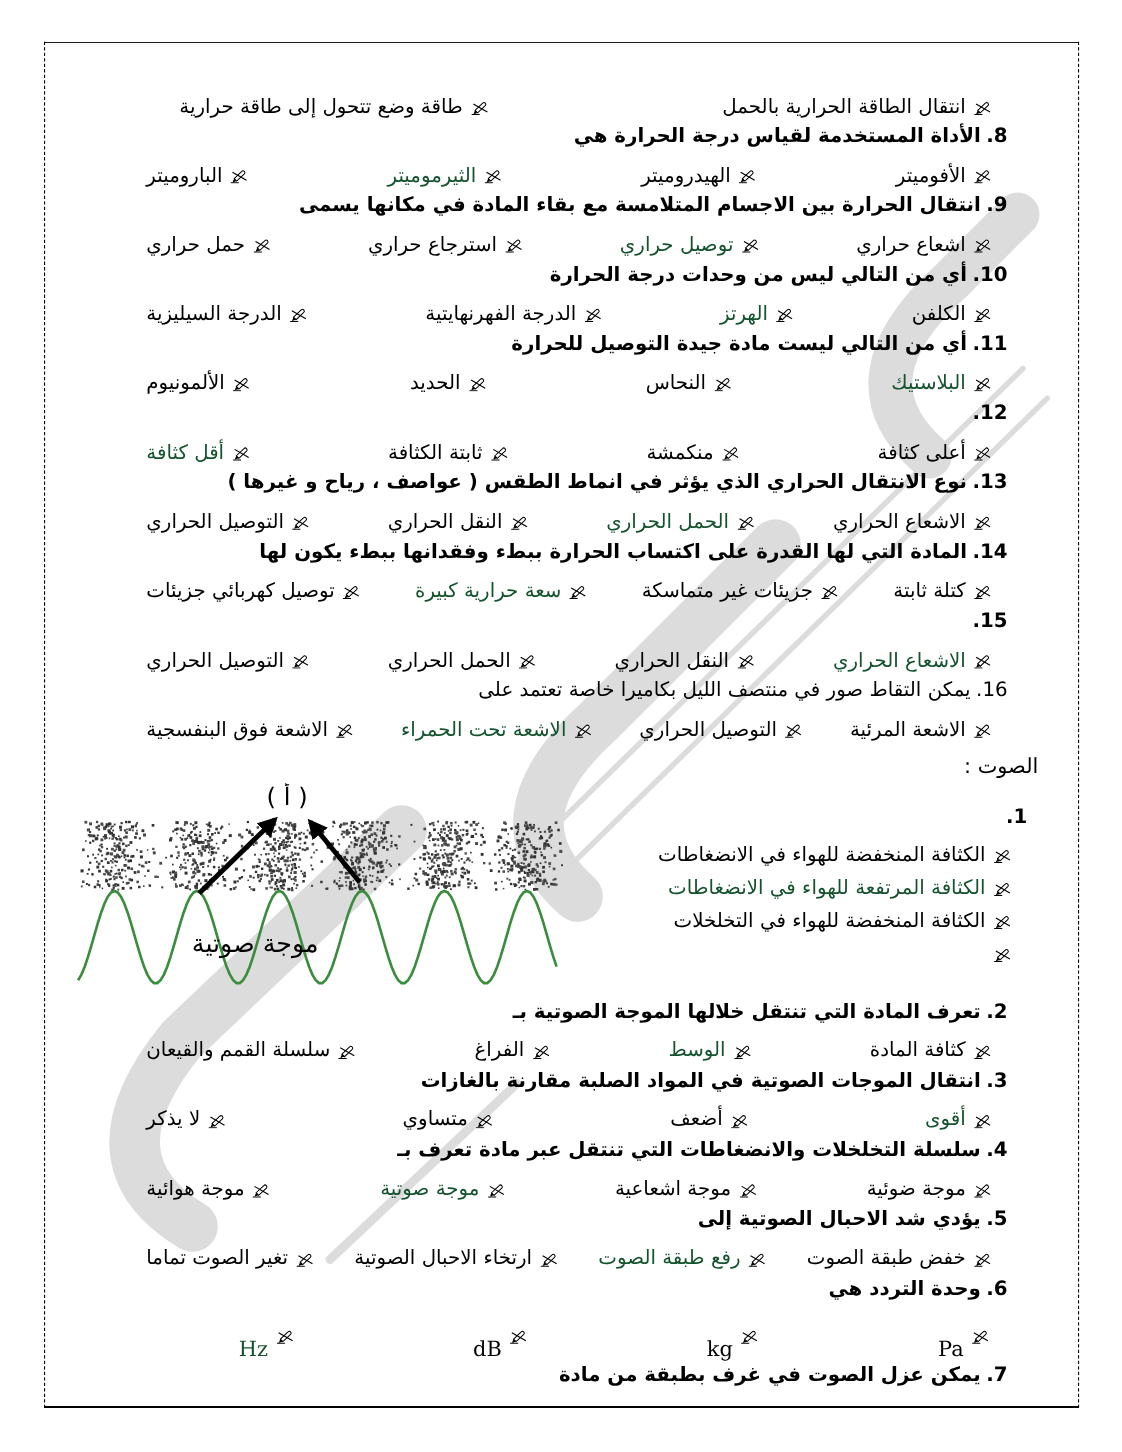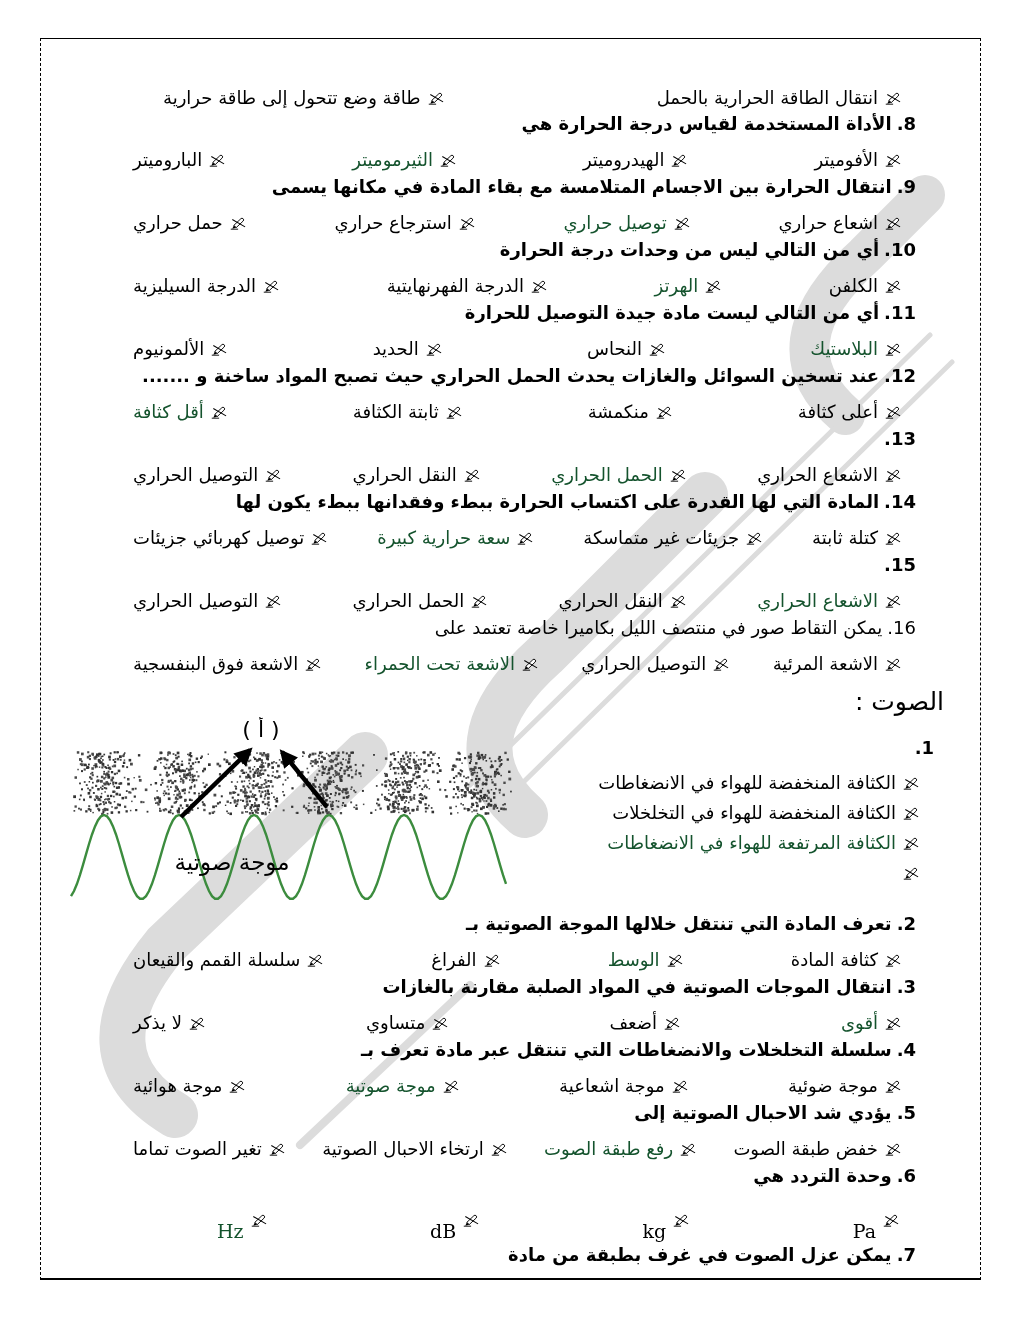--- a/index.html
+++ b/index.html
@@ -26,21 +26,21 @@
   .opt-row{
     display:flex;justify-content:space-between;align-items:center;
     min-height:32px;padding:0 44px 0 64px;font-weight:normal;
   }
   .intro-row{padding:0 44px 0 94px;min-height:30px;}
   .units-row{padding:0 46px 0 148px;min-height:36px;}
   .opt{display:inline-flex;align-items:center;gap:7px;}
   .opt-label.red{color:#14532d;}
   .unit-label{font-family:"DejaVu Serif",serif;font-size:19px;direction:ltr;unicode-bidi:isolate;margin-top:24px;}
   .pen{width:17px;height:14px;flex:none;}
-  .sound-header{font-size:25px;min-height:26px;margin-top:6px;padding-right:2px;}
+  .sound-header{font-size:19px;min-height:26px;margin-top:6px;padding-right:2px;}
   .sound-top{display:flex;justify-content:space-between;align-items:flex-start;}
   .sound-right{width:478px;}
   .sound-right .q-line{margin-top:20px;padding-right:12px;}
   .opt-stack{padding-right:26px;}
   .opt-stack .opt{display:flex;min-height:30px;align-items:center;}
   .figure{width:454px;margin-top:0;}
 </style>
 </head>
 <body>
 
@@ -243,21 +243,20 @@
               <path d="M5 12 L14 3.5 Q15.5 2 17 3.5 Q18.5 5 17 6.5 L8 15 Z" fill="#fff" stroke="#000" stroke-width="1.2"></path>
               <path d="M5 12 L3 16.5 L8 15 Z" fill="#000"></path>
               <line x1="3" y1="4.5" x2="19.5" y2="14" stroke="#000" stroke-width="1.3"></line>
               <line x1="1" y1="17" x2="10.5" y2="17" stroke="#000" stroke-width="1.2"></line>
             </svg>
             <span class="opt-label">الألمونيوم</span>
           </span>
         </div>
         <div class="q-line">
           <span class="q-num">12.</span>
-          <span>عند تسخين السوائل والغازات يحدث الحمل الحراري حيث تصبح المواد ساخنة و .......</span>
         </div>
         <div class="opt-row">
           <span class="opt">
             <svg class="pen" viewBox="0 0 22 18">
               <path d="M5 12 L14 3.5 Q15.5 2 17 3.5 Q18.5 5 17 6.5 L8 15 Z" fill="#fff" stroke="#000" stroke-width="1.2"></path>
               <path d="M5 12 L3 16.5 L8 15 Z" fill="#000"></path>
               <line x1="3" y1="4.5" x2="19.5" y2="14" stroke="#000" stroke-width="1.3"></line>
               <line x1="1" y1="17" x2="10.5" y2="17" stroke="#000" stroke-width="1.2"></line>
             </svg>
             <span class="opt-label">أعلى كثافة</span>
@@ -285,20 +284,21 @@
               <path d="M5 12 L14 3.5 Q15.5 2 17 3.5 Q18.5 5 17 6.5 L8 15 Z" fill="#fff" stroke="#000" stroke-width="1.2"></path>
               <path d="M5 12 L3 16.5 L8 15 Z" fill="#000"></path>
               <line x1="3" y1="4.5" x2="19.5" y2="14" stroke="#000" stroke-width="1.3"></line>
               <line x1="1" y1="17" x2="10.5" y2="17" stroke="#000" stroke-width="1.2"></line>
             </svg>
             <span class="opt-label red">أقل كثافة</span>
           </span>
         </div>
         <div class="q-line">
           <span class="q-num">13.</span>
+          <span>نوع الانتقال الحراري الذي يؤثر في انماط الطقس ( عواصف ، رياح و غيرها )</span>
         </div>
         <div class="opt-row">
           <span class="opt">
             <svg class="pen" viewBox="0 0 22 18">
               <path d="M5 12 L14 3.5 Q15.5 2 17 3.5 Q18.5 5 17 6.5 L8 15 Z" fill="#fff" stroke="#000" stroke-width="1.2"></path>
               <path d="M5 12 L3 16.5 L8 15 Z" fill="#000"></path>
               <line x1="3" y1="4.5" x2="19.5" y2="14" stroke="#000" stroke-width="1.3"></line>
               <line x1="1" y1="17" x2="10.5" y2="17" stroke="#000" stroke-width="1.2"></line>
             </svg>
             <span class="opt-label">الاشعاع الحراري</span>
@@ -475,30 +475,30 @@
               </svg>
               <span class="opt-label">الكثافة المنخفضة للهواء في الانضغاطات</span>
             </span>
             <span class="opt">
               <svg class="pen" viewBox="0 0 22 18">
                 <path d="M5 12 L14 3.5 Q15.5 2 17 3.5 Q18.5 5 17 6.5 L8 15 Z" fill="#fff" stroke="#000" stroke-width="1.2"></path>
                 <path d="M5 12 L3 16.5 L8 15 Z" fill="#000"></path>
                 <line x1="3" y1="4.5" x2="19.5" y2="14" stroke="#000" stroke-width="1.3"></line>
                 <line x1="1" y1="17" x2="10.5" y2="17" stroke="#000" stroke-width="1.2"></line>
               </svg>
-              <span class="opt-label">الكثافة المنخفضة للهواء في التخلخلات</span>
+              <span class="opt-label red">الكثافة المرتفعة للهواء في الانضغاطات</span>
             </span>
             <span class="opt">
               <svg class="pen" viewBox="0 0 22 18">
                 <path d="M5 12 L14 3.5 Q15.5 2 17 3.5 Q18.5 5 17 6.5 L8 15 Z" fill="#fff" stroke="#000" stroke-width="1.2"></path>
                 <path d="M5 12 L3 16.5 L8 15 Z" fill="#000"></path>
                 <line x1="3" y1="4.5" x2="19.5" y2="14" stroke="#000" stroke-width="1.3"></line>
                 <line x1="1" y1="17" x2="10.5" y2="17" stroke="#000" stroke-width="1.2"></line>
               </svg>
-              <span class="opt-label red">الكثافة المرتفعة للهواء في الانضغاطات</span>
+              <span class="opt-label">الكثافة المنخفضة للهواء في التخلخلات</span>
             </span>
             <span class="opt">
               <svg class="pen" viewBox="0 0 22 18">
                 <path d="M5 12 L14 3.5 Q15.5 2 17 3.5 Q18.5 5 17 6.5 L8 15 Z" fill="#fff" stroke="#000" stroke-width="1.2"></path>
                 <path d="M5 12 L3 16.5 L8 15 Z" fill="#000"></path>
                 <line x1="3" y1="4.5" x2="19.5" y2="14" stroke="#000" stroke-width="1.3"></line>
                 <line x1="1" y1="17" x2="10.5" y2="17" stroke="#000" stroke-width="1.2"></line>
               </svg>
             </span>
           </div>

